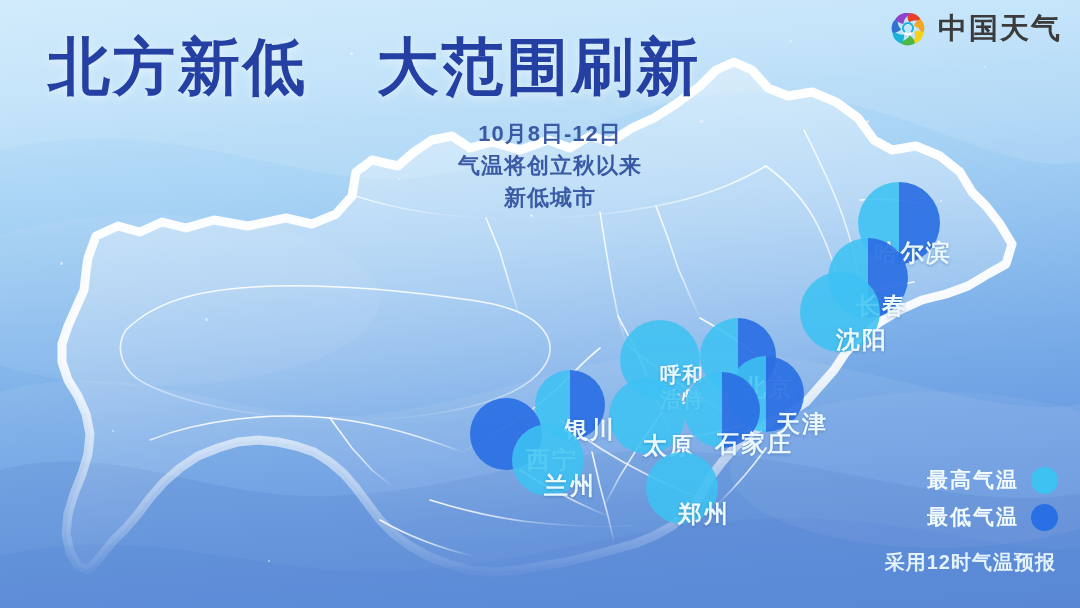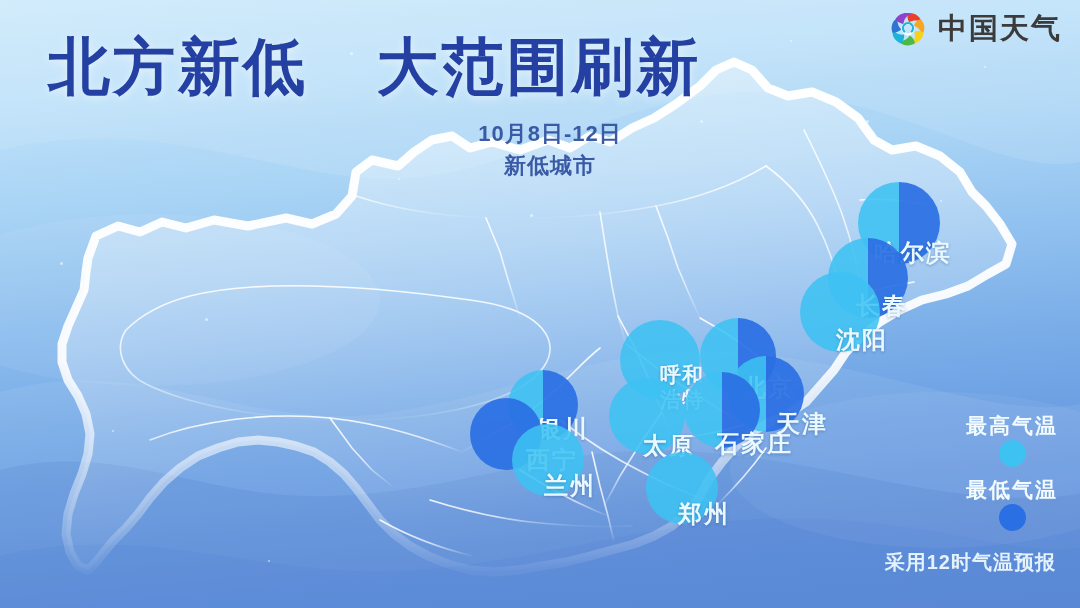--- a/index.html
+++ b/index.html
@@ -47,21 +47,21 @@
   .city-label{
     position:absolute;left:50%;top:50%;transform:translate(-50%,-50%);
     color:#eaf9ff;font-size:24px;font-weight:700;white-space:nowrap;
     letter-spacing:2px;line-height:1.08;text-align:center;
     text-shadow:0 1px 3px rgba(20,60,120,.35);
   }
   .city-label.two-line{font-size:21px;letter-spacing:1px;line-height:1.18;}
 
   
   .legend{position:absolute;right:22px;bottom:68px;}
-  .legend-row{display:flex;align-items:center;justify-content:center;gap:0;margin-bottom:9px;flex-direction:column;}
+  .legend-row{display:flex;align-items:center;justify-content:center;gap:12px;margin-bottom:9px;}
   .legend-text{color:#f2fbff;font-size:21px;font-weight:700;letter-spacing:2px;}
   .legend-dot{width:27px;height:27px;border-radius:50%;}
   .legend-dot.hi{background:#3ec2f2;}
   .legend-dot.lo{background:#2a6fe3;}
   .note{position:absolute;right:24px;bottom:32px;color:#e4f2fd;
         font-size:20px;letter-spacing:1px;font-weight:600;}
 </style>
 </head>
 <body>
 
@@ -192,20 +192,21 @@
   </div>
 
   <div class="title">
     <span>北方新低</span>
     <span class="gap"></span>
     <span>大范围刷新</span>
   </div>
 
   <div class="subtitle">
     <div>10月8日-12日</div>
+    <div>气温将创立秋以来</div>
     <div>新低城市</div>
   </div>
 
   <div class="logo">
     <svg class="logo-mark" viewBox="0 0 100 100">
       <g transform="translate(50,50)">
         <g>
           <path d="M0,-38 C16,-40 30,-30 32,-16 C24,-22 12,-22 3,-16 C-2,-22 -2,-32 0,-38 Z" fill="#e8402a" transform="rotate(0)"></path>
           <path d="M0,-38 C16,-40 30,-30 32,-16 C24,-22 12,-22 3,-16 C-2,-22 -2,-32 0,-38 Z" fill="#f5a623" transform="rotate(51.4)"></path>
           <path d="M0,-38 C16,-40 30,-30 32,-16 C24,-22 12,-22 3,-16 C-2,-22 -2,-32 0,-38 Z" fill="#f5d316" transform="rotate(102.8)"></path>
@@ -255,21 +256,21 @@
       </div>
       <div class="city" style="left: 684px; top: 372px; width: 76px; height: 76px;">
         <div class="dot hi" style="left: 0px; top: 0px; width: 76px; height: 76px; clip-path: inset(0px 50% 0px 0px); border-radius: 50%;"></div>
         <div class="dot lo" style="left: 0px; top: 0px; width: 76px; height: 76px; clip-path: inset(0px 0px 0px 50%); border-radius: 50%;"></div>
         <div class="city-label" style="left: 50%; top: 50%; transform: translate(calc(-50% + 32px), calc(-50% + 34px));">石家庄</div>
       </div>
       <div class="city" style="left: 609px; top: 378px; width: 76px; height: 76px;">
         <div class="dot hi" style="left: 0px; top: 0px; width: 76px; height: 76px;"></div>
         <div class="city-label" style="left: 50%; top: 50%; transform: translate(calc(-50% + 22px), calc(-50% + 30px));">太原</div>
       </div>
-      <div class="city" style="left: 508px; top: 370px; width: 70px; height: 70px; font-family: Liberation Serif, serif;">
+      <div class="city" style="left: 535px; top: 370px; width: 70px; height: 70px;">
         <div class="dot hi" style="left: 0px; top: 0px; width: 70px; height: 70px; clip-path: inset(0px 50% 0px 0px); border-radius: 50%;"></div>
         <div class="dot lo" style="left: 0px; top: 0px; width: 70px; height: 70px; clip-path: inset(0px 0px 0px 50%); border-radius: 50%;"></div>
         <div class="city-label" style="left: 50%; top: 50%; transform: translate(calc(-50% + 20px), calc(-50% + 25px));">银川</div>
       </div>
       <div class="city" style="left: 470px; top: 398px; width: 72px; height: 72px;">
         <div class="dot lo" style="left: 0px; top: 0px; width: 72px; height: 72px;"></div>
         <div class="city-label" style="left: 50%; top: 50%; transform: translate(calc(-50% + 22px), calc(-50% + 26px)); margin-left: 24px;">西宁</div>
       </div>
       <div class="city" style="left: 512px; top: 424px; width: 72px; height: 72px;">
         <div class="dot hi" style="left: 0px; top: 0px; width: 72px; height: 72px;"></div>

